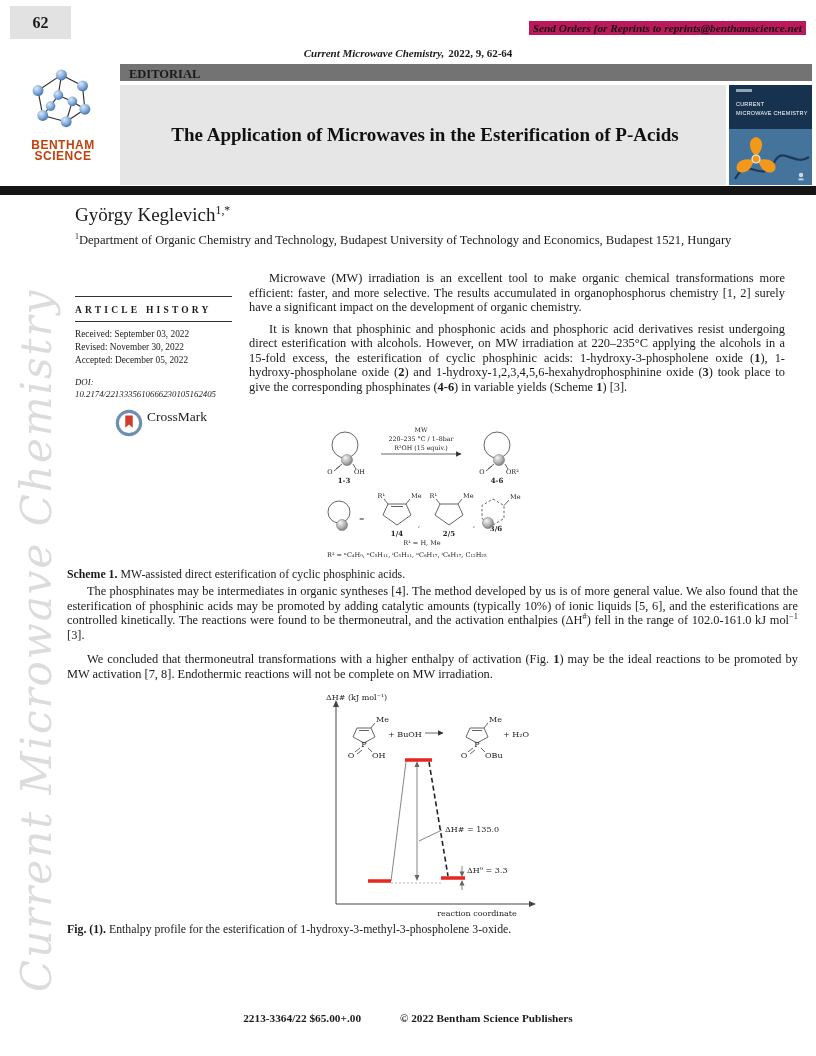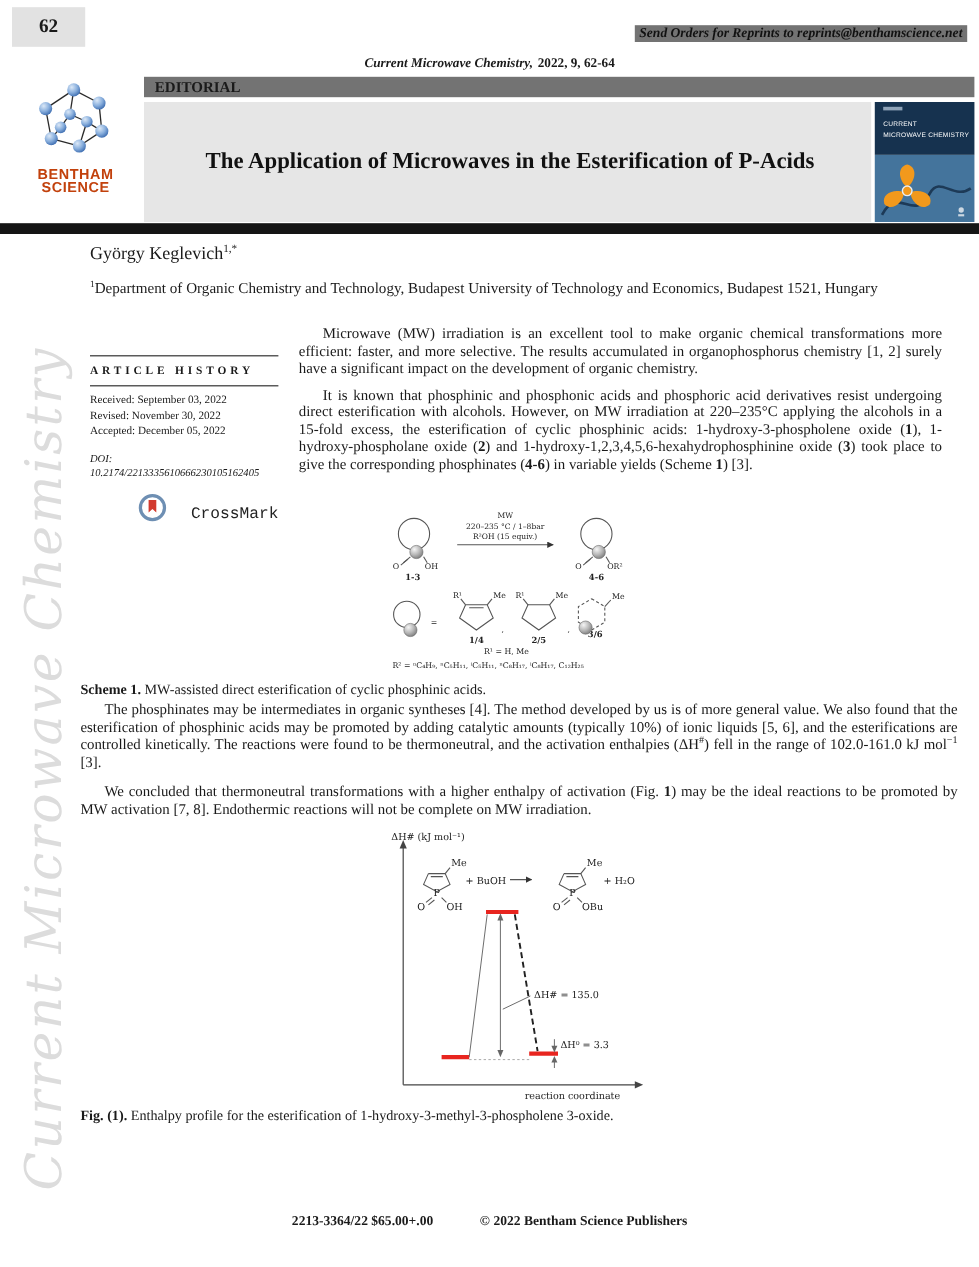--- a/index.html
+++ b/index.html
@@ -5,21 +5,21 @@
   html,body{margin:0;padding:0;background:#888;}
   .page{position:relative;width:816px;height:1056px;margin:0 auto;background:#ffffff;
         font-family:"Liberation Serif",serif;color:#1a1a1a;overflow:hidden;}
   .sup{vertical-align:super;font-size:0.62em;line-height:0;}
   .seg-b{font-weight:bold;} .seg-i{}
   .seg-sup{vertical-align:super;font-size:0.68em;line-height:0;}
 
   
   .pn{position:absolute;left:10px;top:6px;width:61px;height:33px;background:#e2e2e2;
       font-weight:bold;font-size:16px;display:flex;align-items:center;justify-content:center;}
-  .reprint{position:absolute;right:10px;top:21px;background:#737373;color:#111;
+  .reprint{position:absolute;right:10px;top:21px;background:#be185d;color:#111;
       font-style:italic;font-weight:bold;font-size:11.3px;padding:1px 4px;}
   .cite{position:absolute;left:0;top:47px;width:100%;text-align:center;font-size:11px;font-weight:bold;}
   .cite .j{font-style:italic;margin-right:4px;}
 
   
   .masthead{position:absolute;left:10px;top:64px;width:802px;height:121px;}
   .logo{position:absolute;left:0;top:2px;width:106px;text-align:center;}
   .molecule{width:78px;height:74px;display:block;margin:0 auto;}
   .brand{font-family:"Liberation Sans",sans-serif;font-weight:bold;color:#c2410c;
          font-size:12px;line-height:0.92;letter-spacing:0.5px;}
@@ -32,30 +32,30 @@
   .cover{position:absolute;right:0;top:21px;width:86px;height:100px;border-left:3px solid #fff;box-sizing:border-box;}
   .cover-top{height:44px;background:#16324f;position:relative;}
   .cover-issn-strip{position:absolute;top:4px;left:7px;width:16px;height:3px;background:#8fa3b8;}
   .cover-title{position:absolute;left:7px;top:15px;color:#fff;
                font-family:"Liberation Sans",sans-serif;font-size:5.5px;line-height:1.6;letter-spacing:0.2px;}
   .cover-bottom{height:56px;background:#44749c;}
 
   .divider{position:absolute;left:0;top:186px;width:816px;height:9px;background:#151515;}
 
   
-  .auth{position:absolute;left:75px;top:204px;font-size:15px;}
+  .auth{position:absolute;left:75px;top:204px;font-size:19px;}
   .affil{position:absolute;left:75px;top:230px;width:722px;font-size:12.6px;line-height:20px;}
 
   
   .ah{position:absolute;left:75px;top:296px;width:157px;}
   .ah-rule{border-top:1.2px solid #333;}
   .ah-head{font-weight:bold;font-size:9.5px;letter-spacing:3.2px;padding:8px 0 6px;}
   .ah-dates{font-size:9.3px;line-height:1.4;padding:6px 0 10px;}
   .ah-doi{font-style:italic;font-size:8.8px;line-height:1.35;padding:0 0 8px;word-break:break-all;}
-  .crossmark{display:flex;align-items:flex-end;gap:20px;padding-left:40px;cursor:pointer;font-family:Liberation Mono, monospace;}
+  .crossmark{display:flex;align-items:flex-start;gap:4px;padding-left:40px;cursor:pointer;}
   .crossmark svg{width:28px;height:28px;}
   .crossmark span{font-size:13.5px;color:#222;}
 
   
   .col{position:absolute;left:236px;top:271px;width:562px;font-size:12.4px;line-height:14.5px;text-align:justify;}
   .col p{text-indent:20px;margin:0 13px 7px;}
   .fw{position:absolute;left:67px;top:584px;width:731px;font-size:12.4px;line-height:14.6px;text-align:justify;}
   .fw p{text-indent:20px;margin:0 0 10px;}
   .scap{position:absolute;left:67px;top:567px;font-size:11.8px;}
   .fcap{position:absolute;left:67px;top:922px;font-size:11.8px;}

